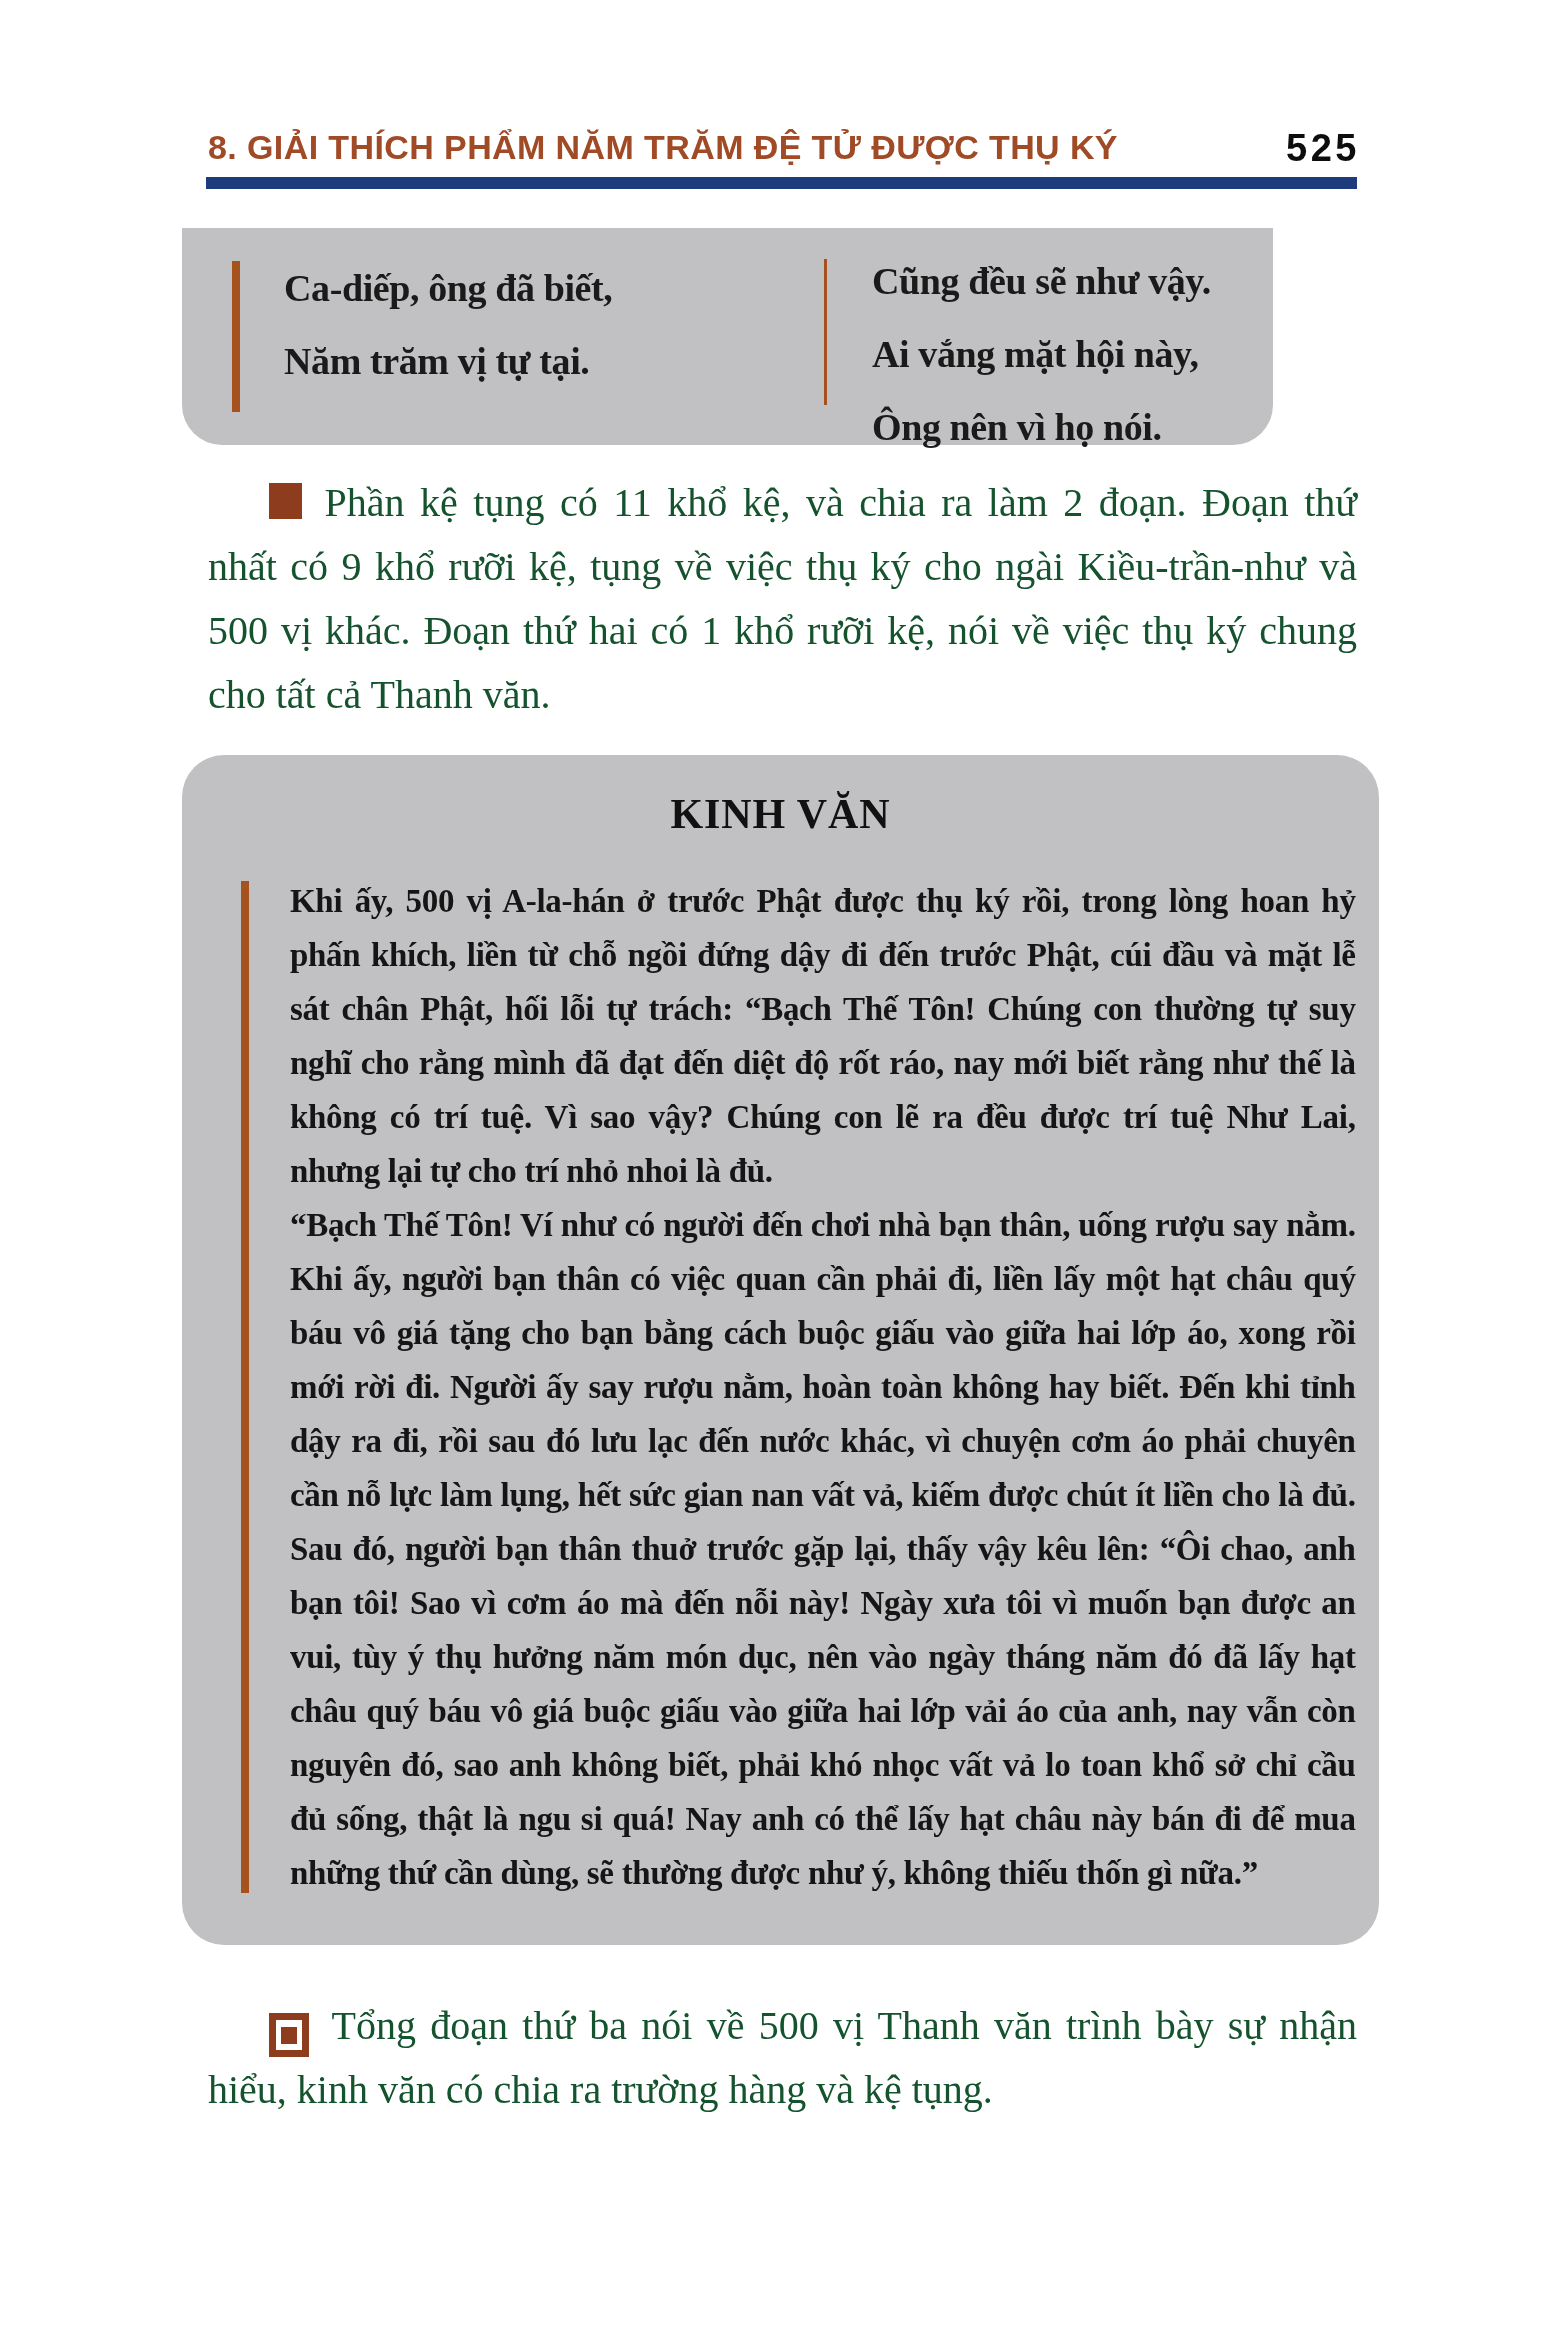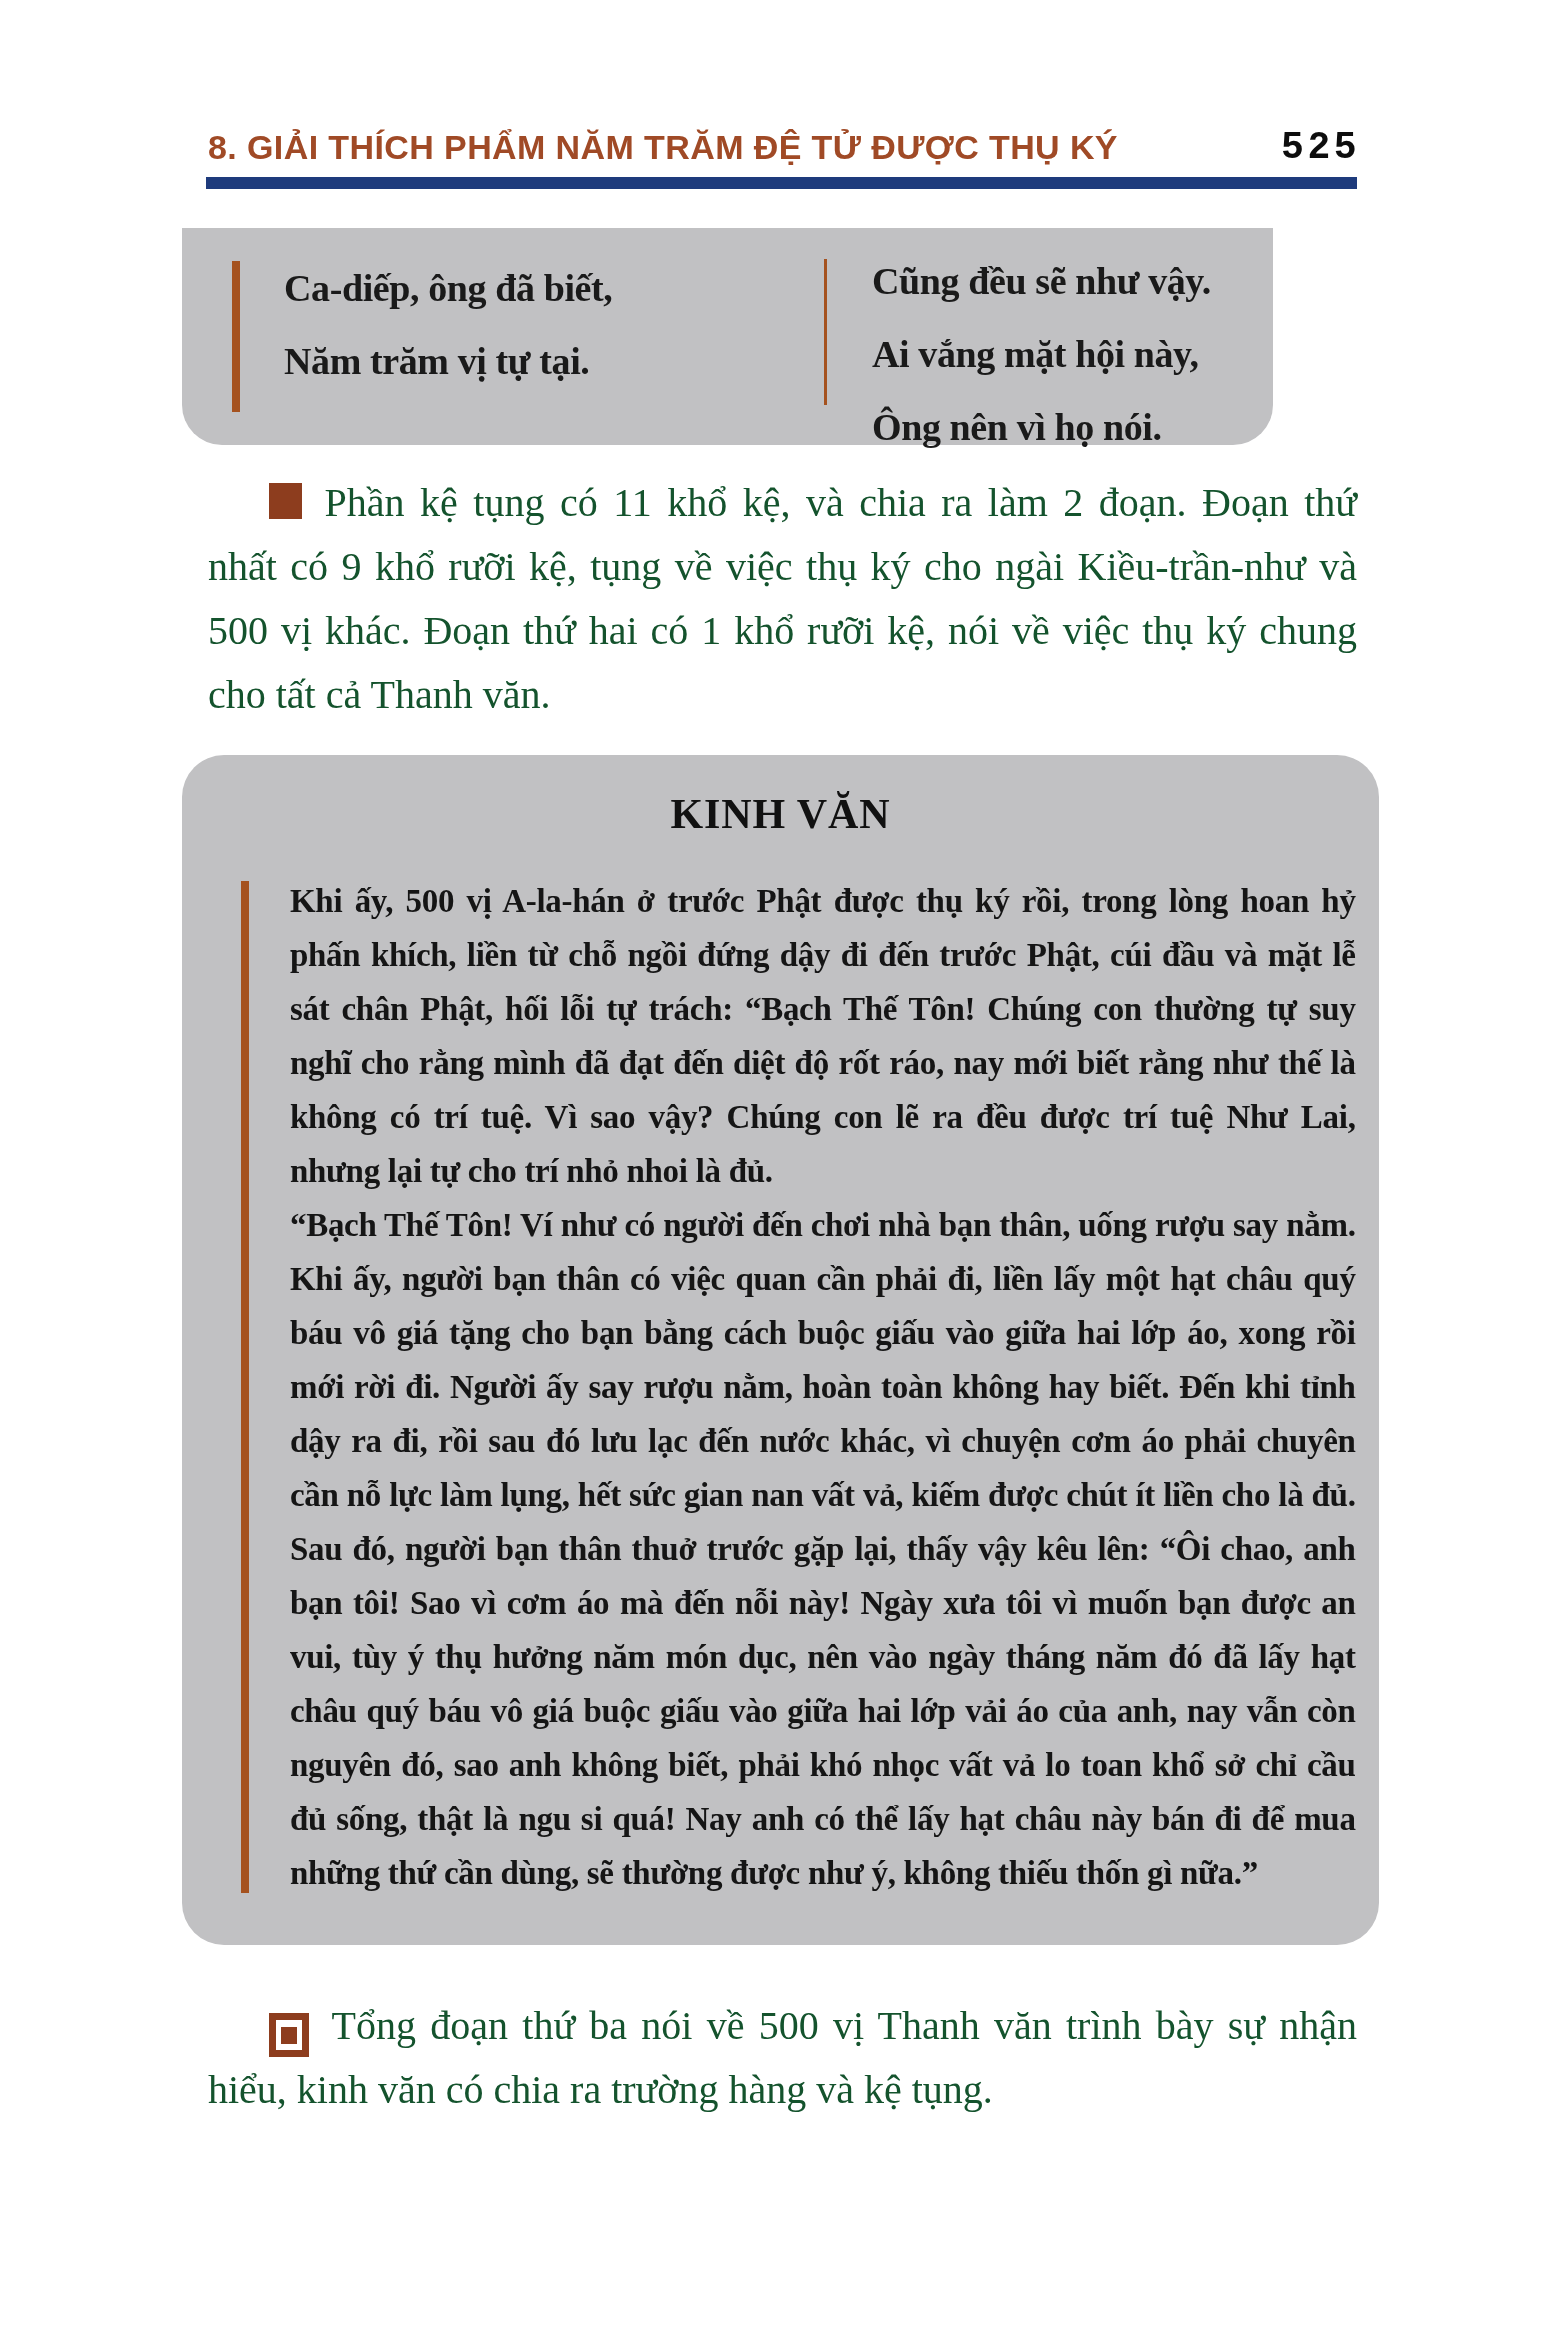--- a/index.html
+++ b/index.html
@@ -15,21 +15,21 @@
   .header{
     margin:128px 201px 0 208px;
     display:flex;justify-content:space-between;align-items:flex-end;gap:8px;
   }
   .header-title{
     font-family:"Liberation Sans", sans-serif;
     font-weight:bold;font-size:34px;letter-spacing:0.4px;
     color:#a04a26;
   }
   .page-number{
-    font-family:Liberation Mono, monospace;
+    font-family:Liberation Sans, sans-serif;
     font-weight:bold;font-size:38px;letter-spacing:3.5px;
     color:#0d0d0d;line-height:1;
   }
   .header-rule{
     margin:10.4px 204px 0 206px;
     height:11.3px;background:#1e3b7c;
   }
   
   .verse-box{
     margin-left:182px;margin-top:39px;

